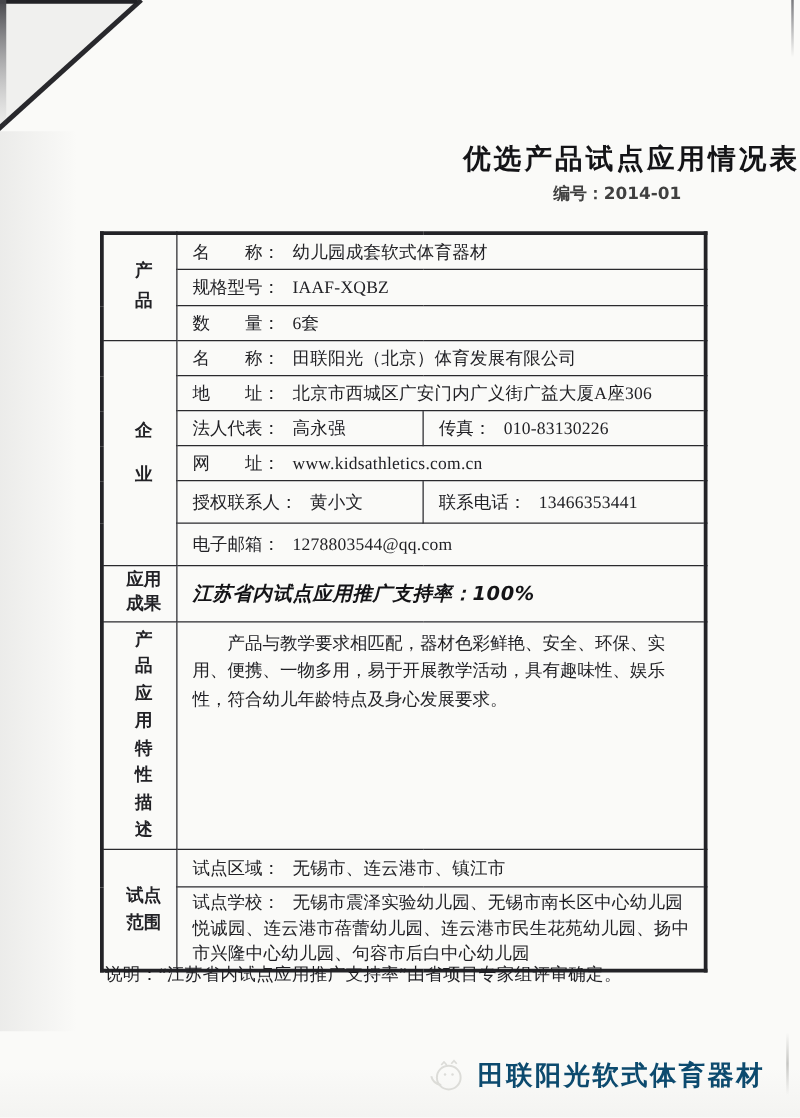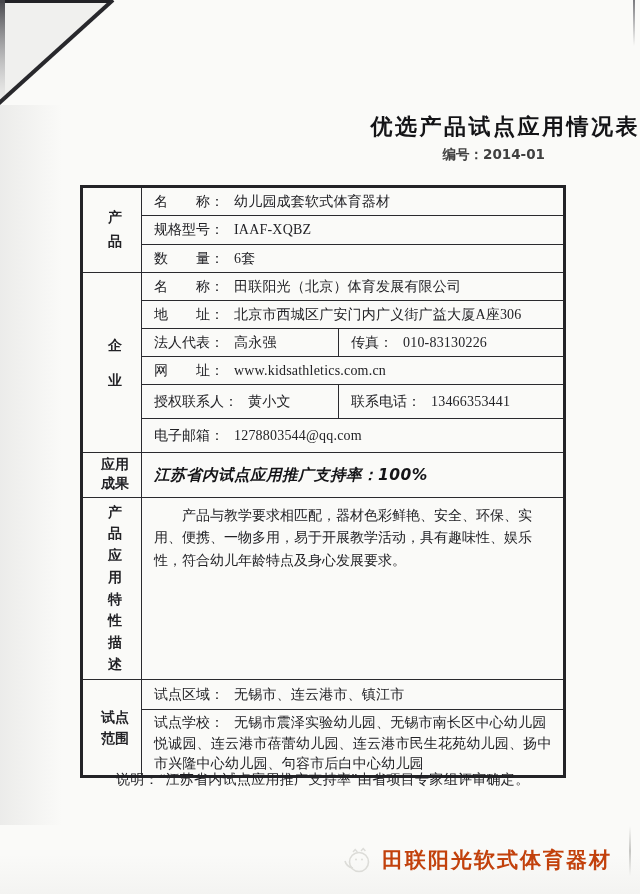--- a/index.html
+++ b/index.html
@@ -48,24 +48,24 @@
   .lbl{margin-right:10px;white-space:pre;}
   .val{letter-spacing:0.2px;}
   td.result-cell .val{font-family:"DejaVu Sans","Liberation Sans",sans-serif;
     font-weight:bold;font-size:15.5px;color:#141417;letter-spacing:0.5px;font-style:italic;}
   td.top{vertical-align:top;}
   .para{line-height:1.6;padding-top:7px;text-indent:2em;padding-right:6px;}
   .para2{line-height:1.48;padding-top:3px;padding-right:2px;}
   tr.h29{height:29px;} tr.h28{height:28px;} tr.h27{height:34px;}
   tr.h45{height:45px;} tr.h182{height:182px;margin-top:28px;} tr.h30{height:30px;} tr.h63{height:63px;}
   
-  .note{position:absolute;left:84px;top:771px;font-size:14px;color:#1f1f23;letter-spacing:0.3px;margin-left:32px;}
+  .note{position:absolute;left:84px;top:771px;font-size:14px;color:#1f1f23;letter-spacing:0.3px;}
   .watermark{position:absolute;right:28px;top:846px;display:flex;align-items:center;gap:8px;
     color:#d8d8d4;font-family:"DejaVu Sans","Liberation Sans",sans-serif;}
-  .watermark-text{font-size:21px;letter-spacing:2px;font-weight:bold;color:#c2410c;}
+  .watermark-text{font-size:21px;letter-spacing:2px;font-weight:bold;color:#0c4a6e;}
 </style>
 </head>
 <body>
 
 <div class="page">
 
   <div class="shade-left"></div>
   <div class="shade-bottom"></div>
   <svg class="corner-tl" width="132" height="116" viewBox="0 0 132 116">
     <defs>

